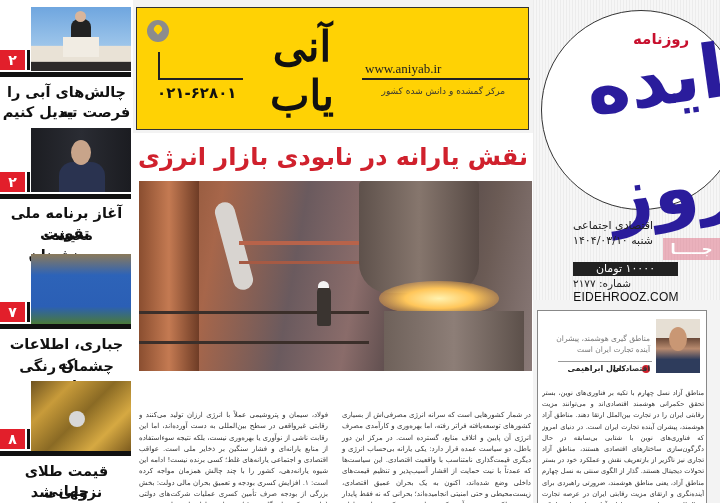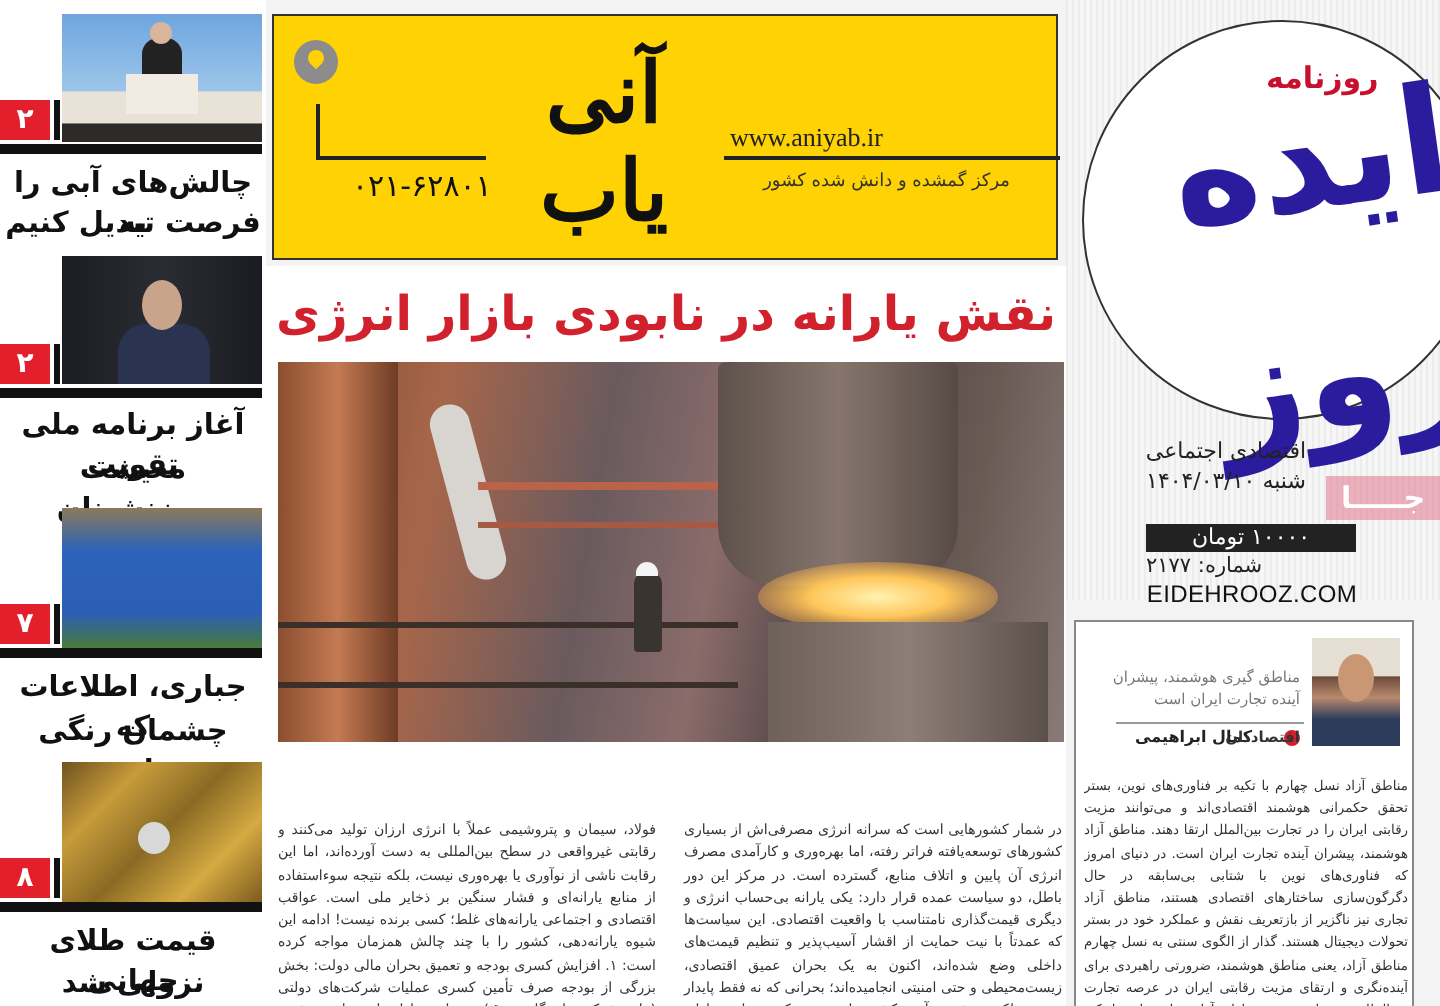--- a/index.html
+++ b/index.html
@@ -34,21 +34,21 @@
   .tab-overlay { position: absolute; left: 663px; top: 238px; width: 57px; height: 22px; background: rgba(224,120,140,0.55);
     color: #fff; font-size: 15px; font-weight: bold; line-height: 22px; text-align: center; direction: rtl; }
 
   
   .ad { position: absolute; left: 136px; top: 7px; width: 393px; height: 123px; background: #ffd204; border: 1.5px solid #333; }
   .ad-pin { position: absolute; left: 10px; top: 12px; width: 22px; height: 22px; border-radius: 50%; background: #8c8c8c; }
   .ad-pin::after { content: ""; position: absolute; left: 7px; top: 5px; width: 8px; height: 8px; border-radius: 50% 50% 50% 0; background: #ffd204; transform: rotate(-45deg); }
   .ad-line-v { position: absolute; left: 21px; top: 44px; width: 2px; height: 28px; background: #222; }
   .ad-line-h1 { position: absolute; left: 21px; top: 70px; width: 85px; height: 2px; background: #222; }
   .ad-line-h2 { position: absolute; left: 225px; top: 70px; width: 168px; height: 1.5px; background: #222; }
-  .ad-phone { position: absolute; left: 20px; top: 76px; font-size: 15px; font-weight: normal; color: #111; letter-spacing: 1px; margin-left: 19px; }
+  .ad-phone { position: absolute; left: 20px; top: 76px; font-size: 15px; font-weight: bold; color: #111; letter-spacing: 1px; }
   .ad-brand { position: absolute; left: 105px; top: 14px; width: 120px; text-align: center; font-family: "DejaVu Serif", serif;
     font-size: 42px; font-weight: bold; color: #111; direction: rtl; }
   .ad-url { position: absolute; left: 228px; top: 53px; font-family: "Liberation Serif", serif; font-size: 13px; color: #222; }
   .ad-tag { position: absolute; left: 228px; top: 78px; width: 140px; direction: rtl; text-align: right; font-size: 9px; color: #333; }
 
   
   .main { position: absolute; left: 133px; top: 133px; width: 400px; height: 370px; background: #fff; }
   .headline { position: absolute; left: 0; top: 8px; width: 400px; text-align: center; direction: rtl;
     color: #d0212d; font-weight: bold; font-size: 24px; line-height: 32px; letter-spacing: -0.5px; }
   .photo { position: absolute; left: 6px; top: 48px; width: 393px; height: 190px; overflow: hidden;

